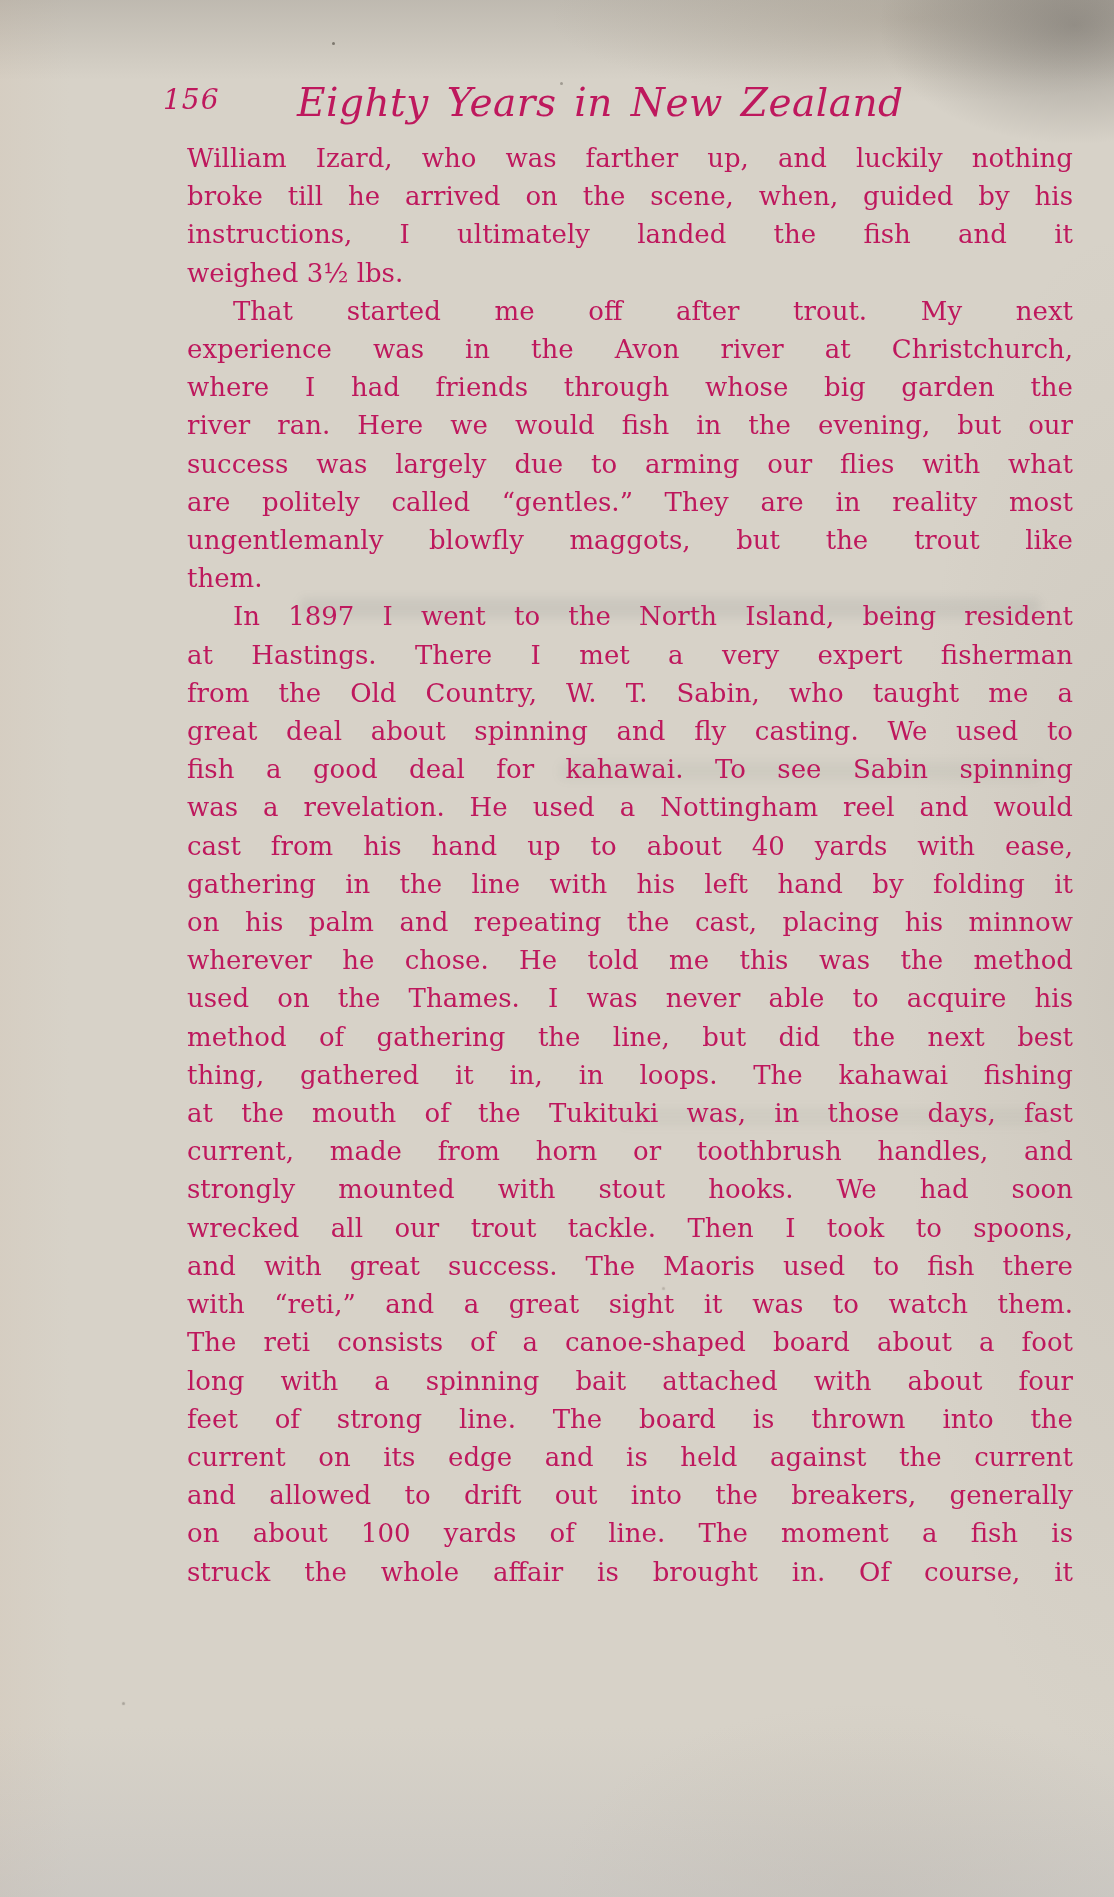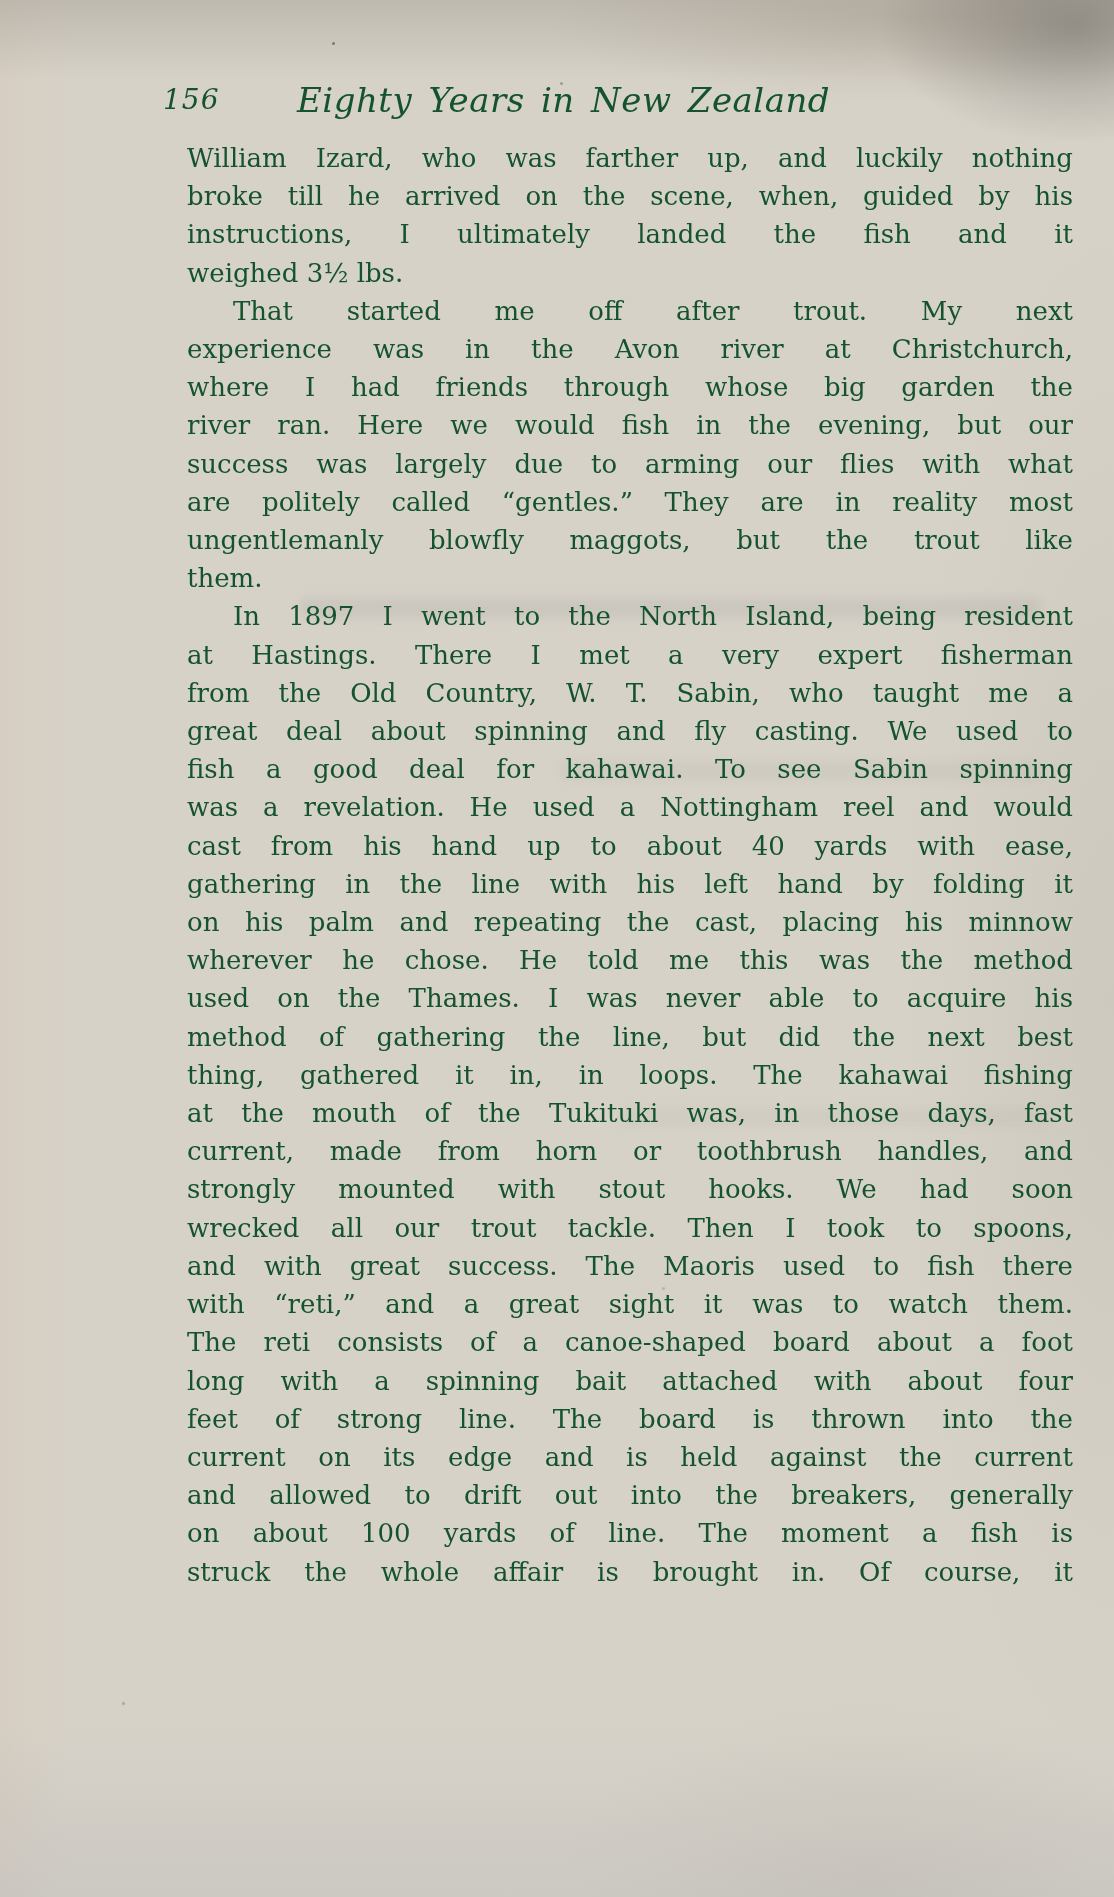--- a/index.html
+++ b/index.html
@@ -3,21 +3,21 @@
 <meta charset="utf-8">
 <style>
   html, body { margin: 0; padding: 0; }
   .page {
     position: relative;
     width: 1114px;
     height: 1897px;
     background: #d7d2c8;
     overflow: hidden;
     font-family: "DejaVu Serif", "Liberation Serif", serif;
-    color: #14532d;
+    color: #be185d;
   }
   
   .texture {
     position: absolute;
     inset: 0;
     pointer-events: none;
     background:
       radial-gradient(ellipse 280px 170px at 1075px 25px, rgba(104,100,95,0.50), rgba(104,100,95,0) 70%),
       radial-gradient(ellipse 520px 120px at 82% 18px, rgba(146,135,118,0.30), rgba(146,135,118,0) 70%),
       linear-gradient(180deg, rgba(128,122,114,0.28), rgba(128,122,114,0) 80px),
@@ -55,21 +55,21 @@
   }
   .page-number {
     position: absolute;
     left: 0; top: 3px;
     font-size: 28px;
     letter-spacing: 1px;
   }
   .running-title {
     position: absolute;
     left: 134px; top: 0;
-    font-size: 34px;
+    font-size: 39px;
     letter-spacing: 0.5px;
     word-spacing: 5px;
     white-space: nowrap;
   }
   .text-block {
     position: absolute;
     top: 139px; left: 163px;
     width: 886px;
     font-size: 26px;
     line-height: 38.2px;

